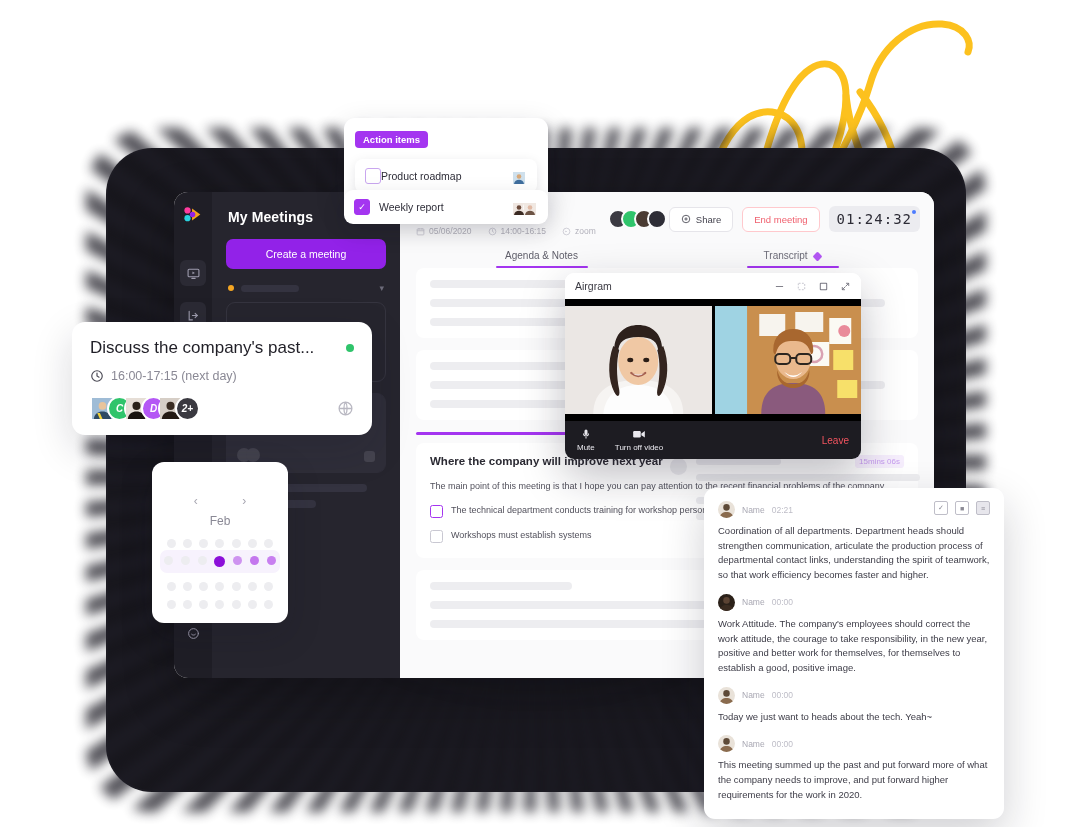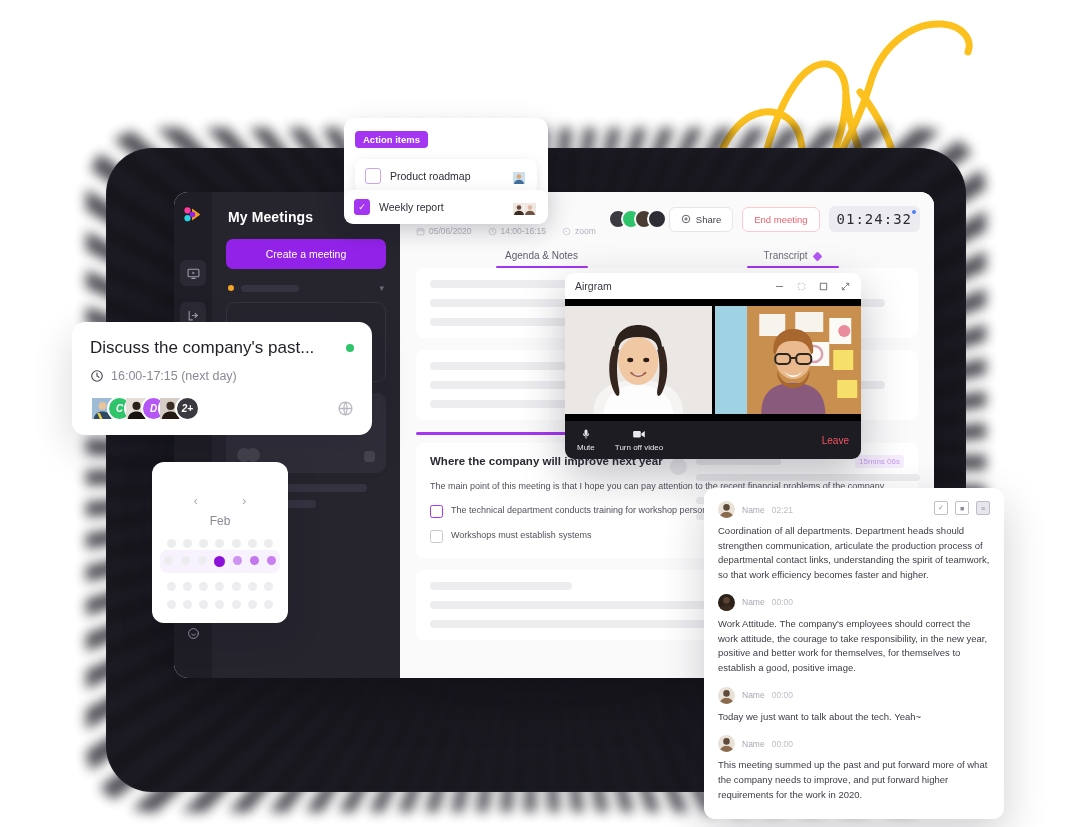--- a/index.html
+++ b/index.html
@@ -153,21 +153,21 @@
   .action-pop{position:absolute;left:344px;top:118px;width:204px;z-index:8;}
   .ai-card{
     background:#fff;border-radius:11px;padding:11px 11px 14px;
     box-shadow:0 10px 30px rgba(20,18,35,.16);
   }
   .ai-chip{
     display:inline-block;background:#a435f0;color:#fff;font-size:9.5px;font-weight:600;
     padding:3px 8px;border-radius:4px;margin-bottom:11px;
   }
   .ai-item{
-    background:#fff;border-radius:8px;padding:9px 10px;display:flex;align-items:center;gap:9px;
+    background:#fff;border-radius:8px;padding:9px 10px;display:flex;align-items:center;
     box-shadow:0 3px 12px rgba(20,18,35,.1);margin-bottom:11px;
   }
   .ai-item:last-child{margin-bottom:0;}
   .ai-cb{width:14px;height:14px;border-radius:3px;border:1.6px solid #c9a6ef;flex:0 0 14px;}
   .ai-cb.on{background:#a435f0;border-color:#a435f0;display:flex;align-items:center;justify-content:center;color:#fff;font-size:9px;}
   .ai-label{font-size:10.5px;color:#2e2d38;flex:1;}
   .ai-avs{display:flex;}
   .ai-avs i{width:15px;height:15px;border-radius:50%;display:block;margin-left:-4px;border:1.5px solid #fff;box-sizing:border-box;}
   .ai-float2{
     position:absolute;left:0;top:72px;width:204px;background:#fff;border-radius:9px;
@@ -712,21 +712,21 @@
         <span class="tr-av">
           <svg viewBox="0 0 24 24" width="17" height="17">
               <rect width="24" height="24" fill="#e9e2d9"></rect>
               <circle cx="12" cy="9" r="4.6" fill="#5e4a37"></circle>
               <path d="M2 24c1-6 5-8.5 10-8.5S21 18 22 24z" fill="#8a6b4e"></path>
             </svg>
         </span>
         <span class="tr-name">Name</span>
         <span class="tr-time">00:00</span>
       </div>
-      <div class="tr-text">Today we just want to talk about the tech. Yeah~</div>
+      <div class="tr-text">Today we just want to heads about the tech. Yeah~</div>
     </div>
 
     <div class="tr-entry" style="margin-bottom:0">
       <div class="tr-head">
         <span class="tr-av">
           <svg viewBox="0 0 24 24" width="17" height="17">
               <rect width="24" height="24" fill="#e9e2d9"></rect>
               <circle cx="12" cy="9" r="4.6" fill="#5e4a37"></circle>
               <path d="M2 24c1-6 5-8.5 10-8.5S21 18 22 24z" fill="#8a6b4e"></path>
             </svg>

